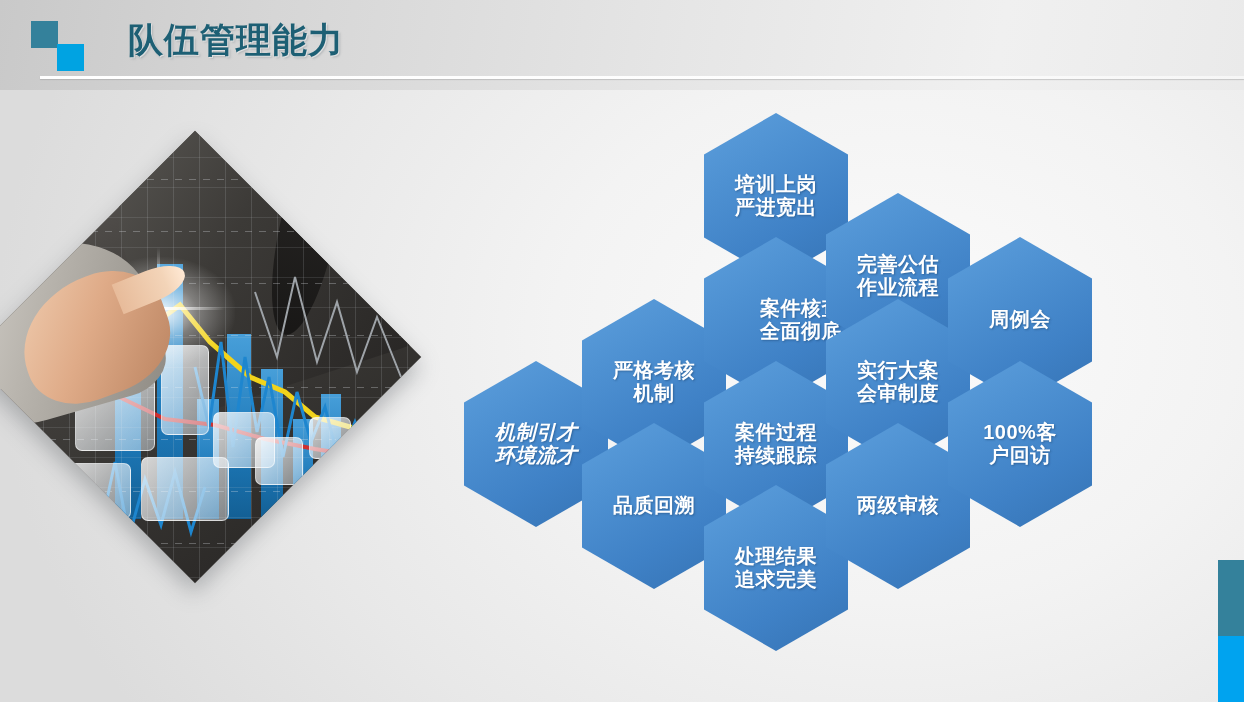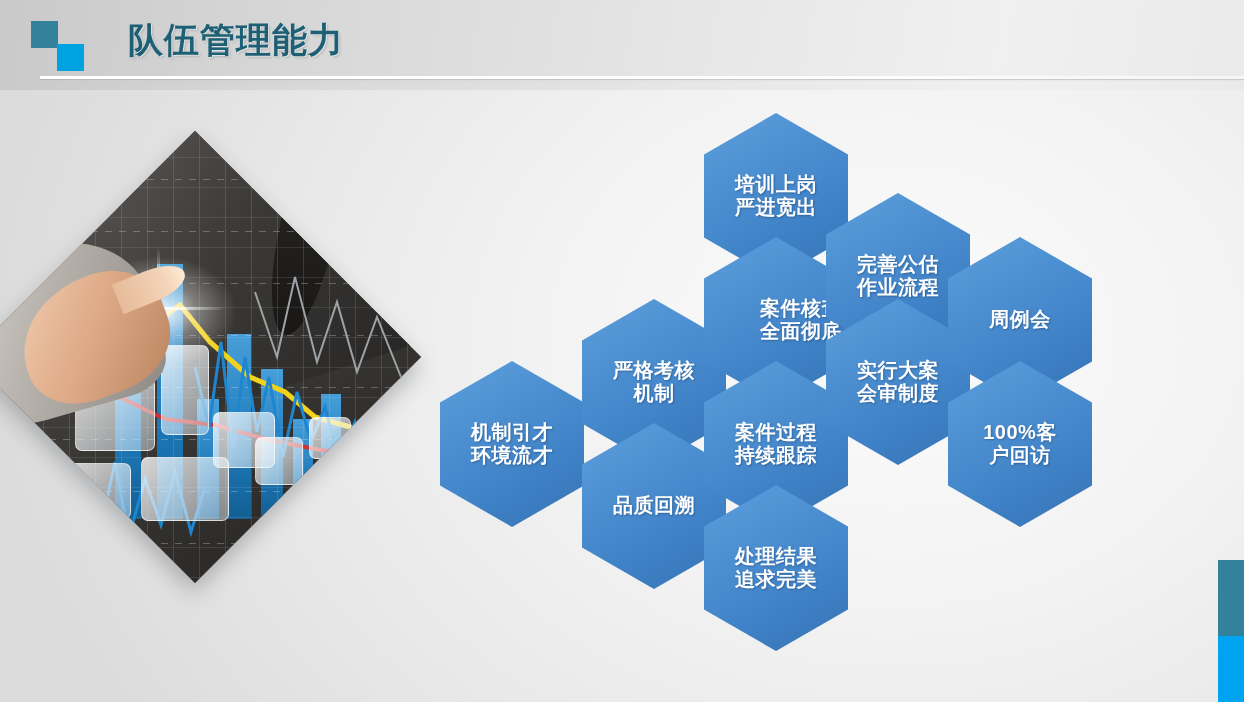--- a/index.html
+++ b/index.html
@@ -251,21 +251,21 @@
       <div class="spark-h"></div>
       <div class="spark-v"></div>
 
       <div class="photo-sleeve"></div>
       <div class="photo-hand"></div>
       <div class="photo-finger"></div>
     </div>
   </div>
 
   <div id="hex-board">
-      <div class="hex" style="left: 440px; top: 361px;">
+      <div class="hex" style="left: 464px; top: 361px; font-style: italic;">
         <div class="label">机制引才
 环境流才</div>
       </div>
       <div class="hex" style="left: 582px; top: 299px;">
         <div class="label">严格考核
 机制</div>
       </div>
       <div class="hex" style="left: 582px; top: 423px;">
         <div class="label">品质回溯</div>
       </div>
@@ -286,20 +286,23 @@
 追求完美</div>
       </div>
       <div class="hex" style="left: 826px; top: 193px;">
         <div class="label">完善公估
 作业流程</div>
       </div>
       <div class="hex" style="left: 826px; top: 299px;">
         <div class="label">实行大案
 会审制度</div>
       </div>
+      <div class="hex" style="left: 826px; top: 423px;">
+        <div class="label">两级审核</div>
+      </div>
       <div class="hex" style="left: 948px; top: 237px;">
         <div class="label">周例会</div>
       </div>
       <div class="hex" style="left: 948px; top: 361px;">
         <div class="label">100%客
 户回访</div>
       </div>
     </div>
 
   <div id="accent-teal"></div>

